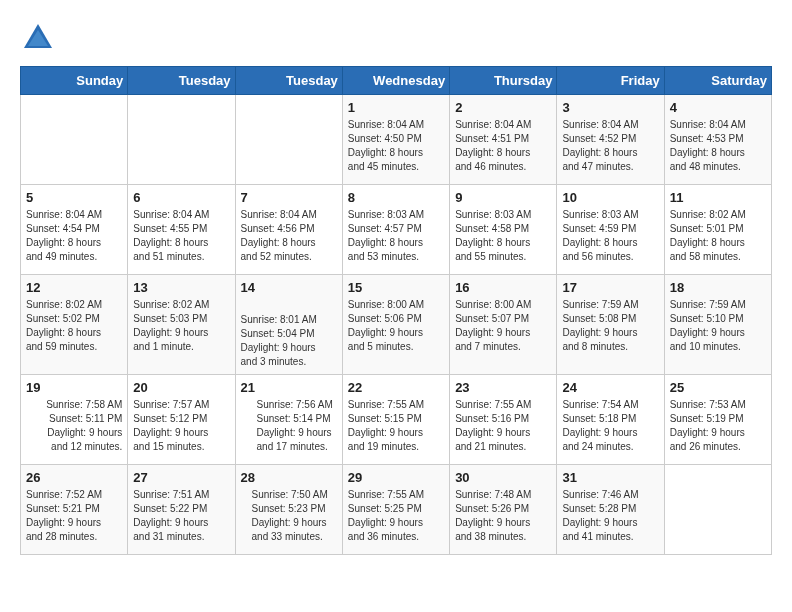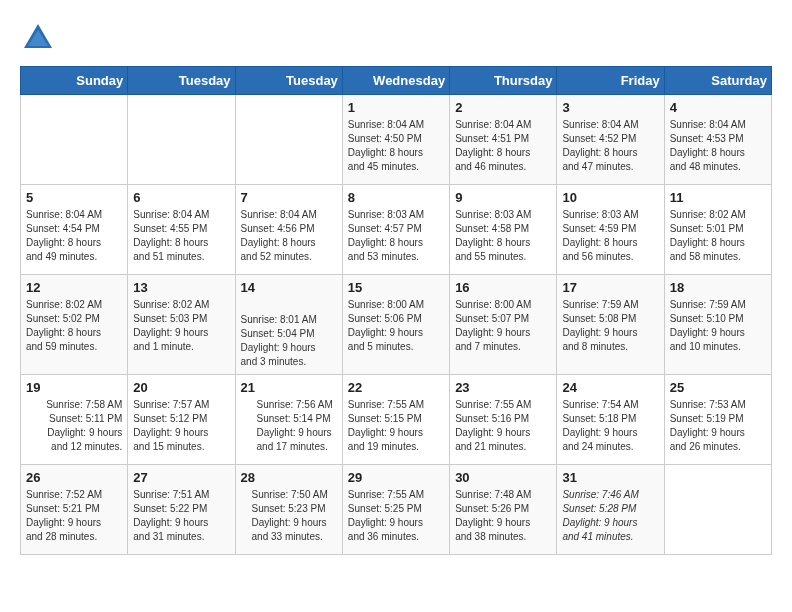--- a/index.html
+++ b/index.html
@@ -343,21 +343,21 @@
         </td>
         <td>
           <div class="day-number">30</div>
           <div class="day-info" style="white-space: pre-line;">Sunrise: 7:48 AM
 Sunset: 5:26 PM
 Daylight: 9 hours
 and 38 minutes.</div>
         </td>
         <td>
           <div class="day-number">31</div>
-          <div class="day-info" style="white-space: pre-line; font-style: italic;">Sunrise: 7:46 AM
+          <div class="day-info" style="white-space: pre-line;">Sunrise: 7:46 AM
 Sunset: 5:28 PM
 Daylight: 9 hours
 and 41 minutes.</div>
         </td>
         <td class="empty-cell"></td>
       </tr>
     </tbody>
 </table>
 
 </body></html>

